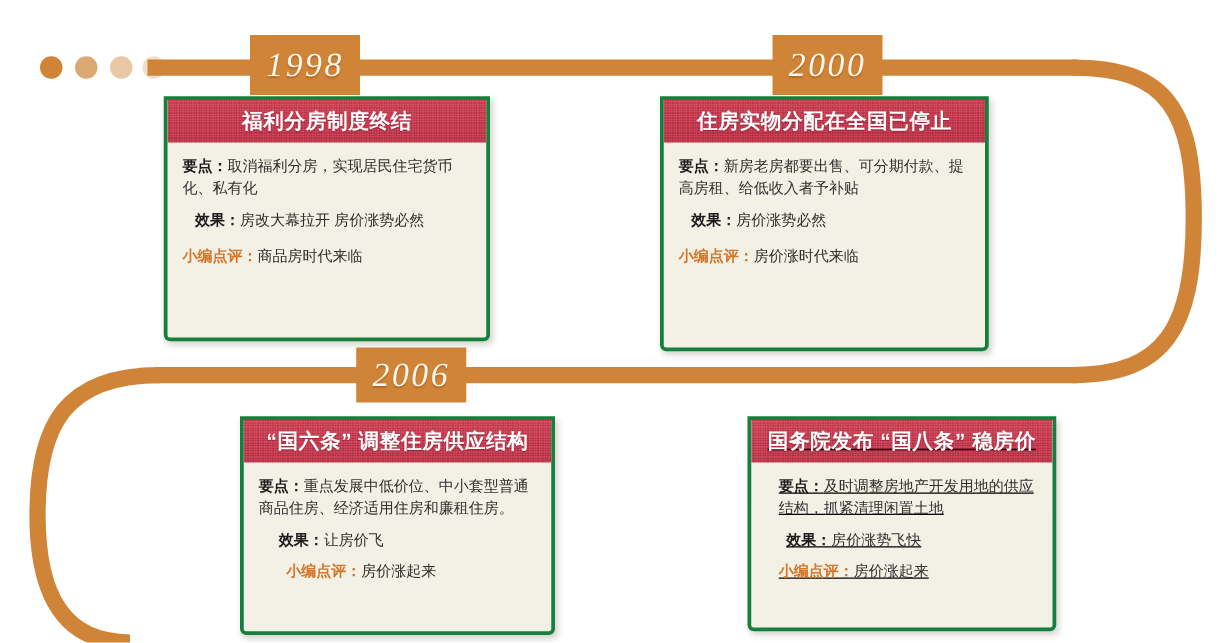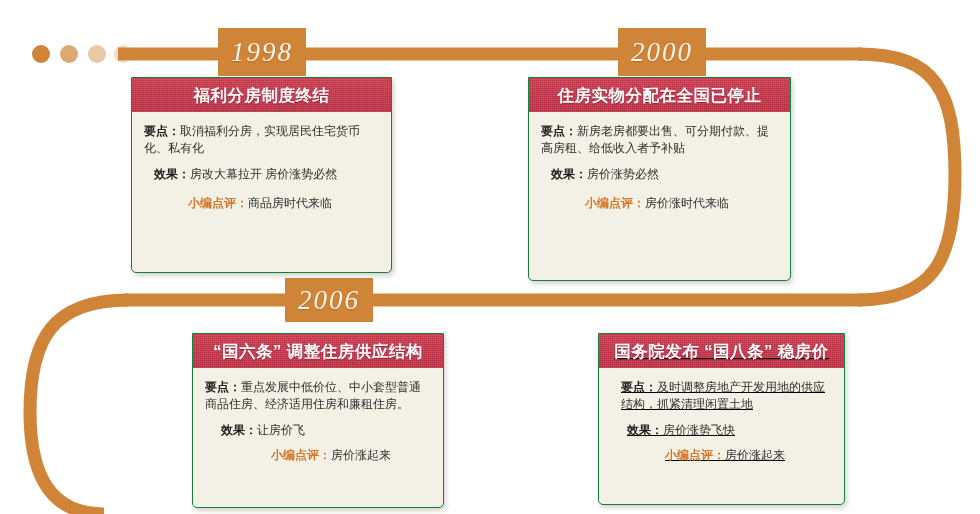--- a/index.html
+++ b/index.html
@@ -28,21 +28,21 @@
     letter-spacing:2px;
     line-height:1;
     display:flex;align-items:center;justify-content:center;
     text-shadow:0 1px 1px rgba(120,60,10,.35);
   }
 
   
   .card{
     position:absolute;
     background:#f3f1e5;
-    border:1px solid #15803d;
+    border:3px solid #15803d;
     border-radius:0 0 5px 5px;
     box-shadow:2px 3px 5px rgba(120,110,90,.30);
     box-sizing:border-box;
     overflow:hidden;
   }
   .card-head{
     position:relative;
     background:
       repeating-linear-gradient(0deg, rgba(255,255,255,.07) 0 1px, rgba(0,0,0,.045) 1px 2px),
       repeating-linear-gradient(90deg, rgba(255,255,255,.06) 0 1px, rgba(0,0,0,.03) 1px 2px),
@@ -59,21 +59,21 @@
   }
   .card-body{
     padding:11px 12px 10px 12px;
     color:#2f2f2f;
     font-size:12px;
     line-height:1.45;
   }
   .para{margin:0 0 8px 0;}
   .para:last-child{margin-bottom:0;}
   .lbl{font-weight:bold;color:#1c1c1c;}
-  .lbl-ed{font-weight:bold;color:#d4762c;margin-left:44px;}
+  .lbl-ed{font-weight:bold;color:#d4762c;}
   .ind{padding-left:10px;}
   .ind2{padding-left:16px;}
   .ind3{padding-left:22px;}
   .gap-top{margin-top:12px;}
 </style>
 </head>
 <body>
 
 <div id="stage">
 
@@ -86,21 +86,21 @@
     <path d="M862,300 L124,300" stroke="#cf8438" stroke-width="13" fill="none" stroke-linecap="butt"></path>
 
     <path d="M128,300 C 52,300 30,340 30,412 C 30,478 52,514 104,514" stroke="#cf8438" stroke-width="13" fill="none" stroke-linecap="butt"></path>
   </svg>
 
   <div class="dot" style="left:32px;top:45px;width:18px;height:18px;background:#cf8438;opacity:1;"></div>
   <div class="dot" style="left:60px;top:45px;width:18px;height:18px;background:#cf8438;opacity:.70;"></div>
   <div class="dot" style="left:88px;top:45px;width:18px;height:18px;background:#cf8438;opacity:.45;"></div>
   <div class="dot" style="left:114px;top:45px;width:18px;height:18px;background:#cf8438;opacity:.28;"></div>
 
-  <div class="year" style="left:218px;top:28px;width:88px;height:48px;">
+  <div class="year" style="left:200px;top:28px;width:88px;height:48px;">
     <span>1998</span>
   </div>
   <div class="year" style="left:618px;top:28px;width:88px;height:48px;">
     <span>2000</span>
   </div>
   <div class="year" style="left:285px;top:278px;width:88px;height:44px;">
     <span>2006</span>
   </div>
 
   <div class="card" style="left:131px;top:77px;width:261px;height:196px;">

